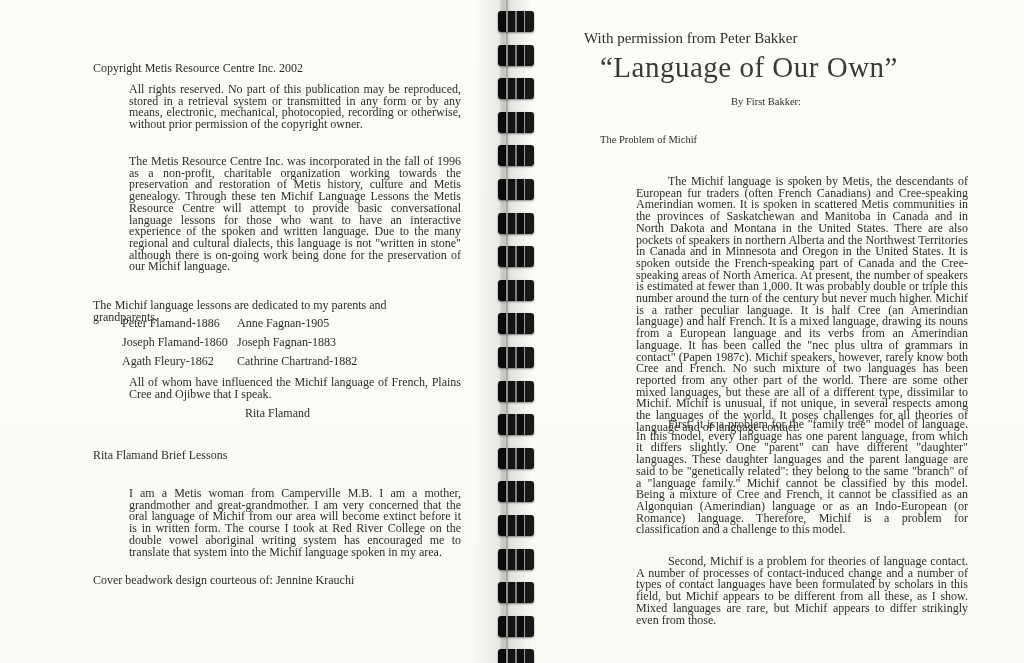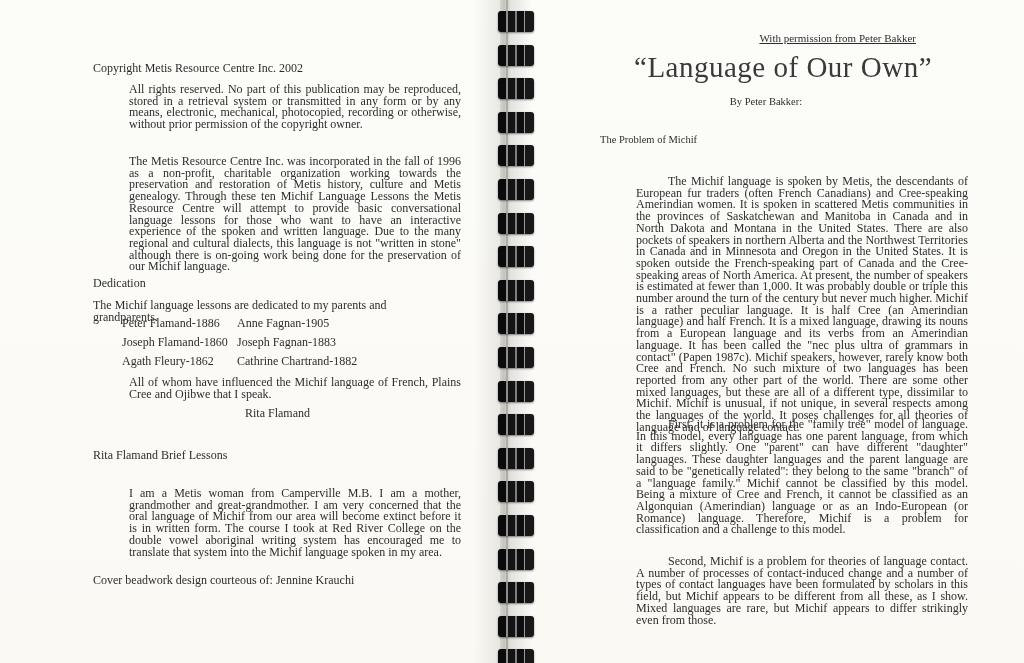--- a/index.html
+++ b/index.html
@@ -42,40 +42,39 @@
   .ded-head{top:278px;}
   .ded-intro{top:300px;}
   .names{top:318px;left:122px !important;width:280px !important;
          display:grid;grid-template-columns:115px auto;row-gap:7.5px;}
   .ded-outro{top:377px;}
   .signature{top:408px;left:245px !important;width:120px !important;}
   .hist-head{top:450px;}
   .hist-para{top:488px;}
   .beadwork{top:575px;}
 
-  .permission{top:33px;text-align:right;font-size:11px;transform:translateX(-16px);text-decoration:underline;}
-  .title{top:50px;text-align:right;font-size:29px;line-height:34px;letter-spacing:0.5px;color:#3a3a3a;}
+  .permission{top:33px;text-align:left;font-size:15px;transform:translateX(-16px);}
+  .title{top:50px;text-align:left;font-size:29px;line-height:34px;letter-spacing:0.5px;color:#3a3a3a;}
   .byline{top:96px;text-align:center;font-size:10.5px;}
   .sec-head{top:134px;font-size:10.5px;}
   .para1{top:176px;}
   .para2{top:419px;}
   .citation{top:518px;}
   .para3{top:556px;}
   .indent{text-indent:32px;}
 </style>
 </head>
 <body>
 
 <div class="scan">
 
   <div class="page page-left">
     <div class="tb copyright">Copyright Metis Resource Centre Inc. 2002</div>
     <div class="tb rights just">All rights reserved. No part of this publication may be reproduced, stored in a retrieval system or transmitted in any form or by any means, electronic, mechanical, photocopied, recording or otherwise, without prior permission of the copyright owner.</div>
     <div class="tb about just">The Metis Resource Centre Inc. was incorporated in the fall of 1996 as a non-profit, charitable organization working towards the preservation and restoration of Metis history, culture and Metis genealogy. Through these ten Michif Language Lessons the Metis Resource Centre will attempt to provide basic conversational language lessons for those who want to have an interactive experience of the spoken and written language. Due to the many regional and cultural dialects, this language is not "written in stone" although there is on-going work being done for the preservation of our Michif language.</div>
-    <div class="tb ded-head">Dedication</div>
     <div class="tb ded-intro">The Michif language lessons are dedicated to my parents and grandparents.</div>
     <div class="tb names">
       <span>Peter Flamand-1886</span>
       <span>Anne Fagnan-1905</span>
       <span>Joseph Flamand-1860</span>
       <span>Joseph Fagnan-1883</span>
       <span>Agath Fleury-1862</span>
       <span>Cathrine Chartrand-1882</span>
     </div>
     <div class="tb ded-outro just">All of whom have influenced the Michif language of French, Plains Cree and Ojibwe that I speak.</div>
@@ -84,21 +83,21 @@
     <div class="tb hist-para just">I am a Metis woman from Camperville M.B. I am a mother, grandmother and great-grandmother. I am very concerned that the oral language of Michif from our area will become extinct before it is in written form. The course I took at Red River College on the double vowel aboriginal writing system has encouraged me to translate that system into the Michif language spoken in my area.</div>
     <div class="tb beadwork">Cover beadwork design courteous of: Jennine Krauchi</div>
   </div>
 
   <div class="seam"></div>
   <div class="edge-line"></div>
 
   <div class="page page-right">
     <div class="tb permission">With permission from Peter Bakker</div>
     <div class="tb title">“Language of Our Own”</div>
-    <div class="tb byline">By Peter Bakker:</div>
+    <div class="tb byline">By First Bakker:</div>
     <div class="tb sec-head">The Problem of Michif</div>
     <div class="tb para1 just indent">The Michif language is spoken by Metis, the descendants of European fur traders (often French Canadians) and Cree-speaking Amerindian women. It is spoken in scattered Metis communities in the provinces of Saskatchewan and Manitoba in Canada and in North Dakota and Montana in the United States. There are also pockets of speakers in northern Alberta and the Northwest Territories in Canada and in Minnesota and Oregon in the United States. It is spoken outside the French-speaking part of Canada and the Cree-speaking areas of North America. At present, the number of speakers is estimated at fewer than 1,000. It was probably double or triple this number around the turn of the century but never much higher. Michif is a rather peculiar language. It is half Cree (an Amerindian language) and half French. It is a mixed language, drawing its nouns from a European language and its verbs from an Amerindian language. It has been called the "nec plus ultra of grammars in contact" (Papen 1987c). Michif speakers, however, rarely know both Cree and French. No such mixture of two languages has been reported from any other part of the world. There are some other mixed languages, but these are all of a different type, dissimilar to Michif. Michif is unusual, if not unique, in several respects among the languages of the world. It poses challenges for all theories of language and of language contact.</div>
     <div class="tb para2 just indent">First, it is a problem for the "family tree" model of language. In this model, every language has one parent language, from which it differs slightly. One "parent" can have different "daughter" languages. These daughter languages and the parent language are said to be "genetically related": they belong to the same "branch" of a "language family." Michif cannot be classified by this model. Being a mixture of Cree and French, it cannot be classified as an Algonquian (Amerindian) language or as an Indo-European (or Romance) language. Therefore, Michif is a problem for classification and a challenge to this model.</div>
     <div class="tb para3 just indent">Second, Michif is a problem for theories of language contact. A number of processes of contact-induced change and a number of types of contact languages have been formulated by scholars in this field, but Michif appears to be different from all these, as I show. Mixed languages are rare, but Michif appears to differ strikingly even from those.</div>
   </div>
 
   <div class="binding">
       <div class="comb" style="top: 11px;"></div>
       <div class="comb" style="top: 44.6px;"></div>
       <div class="comb" style="top: 78.2px;"></div>

